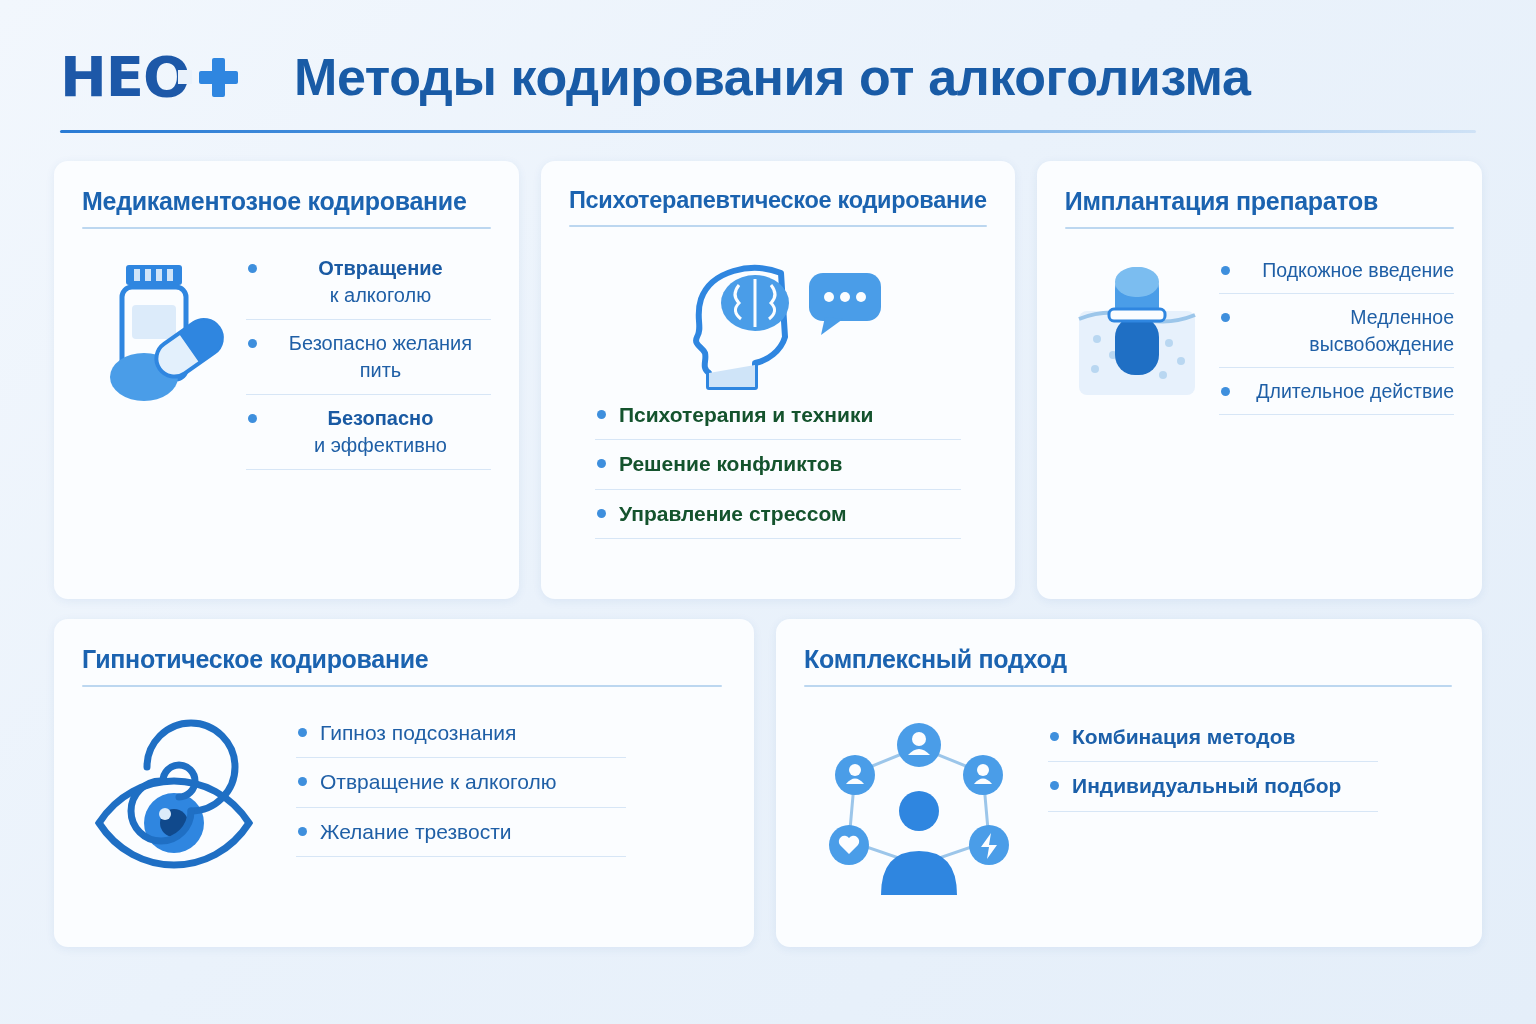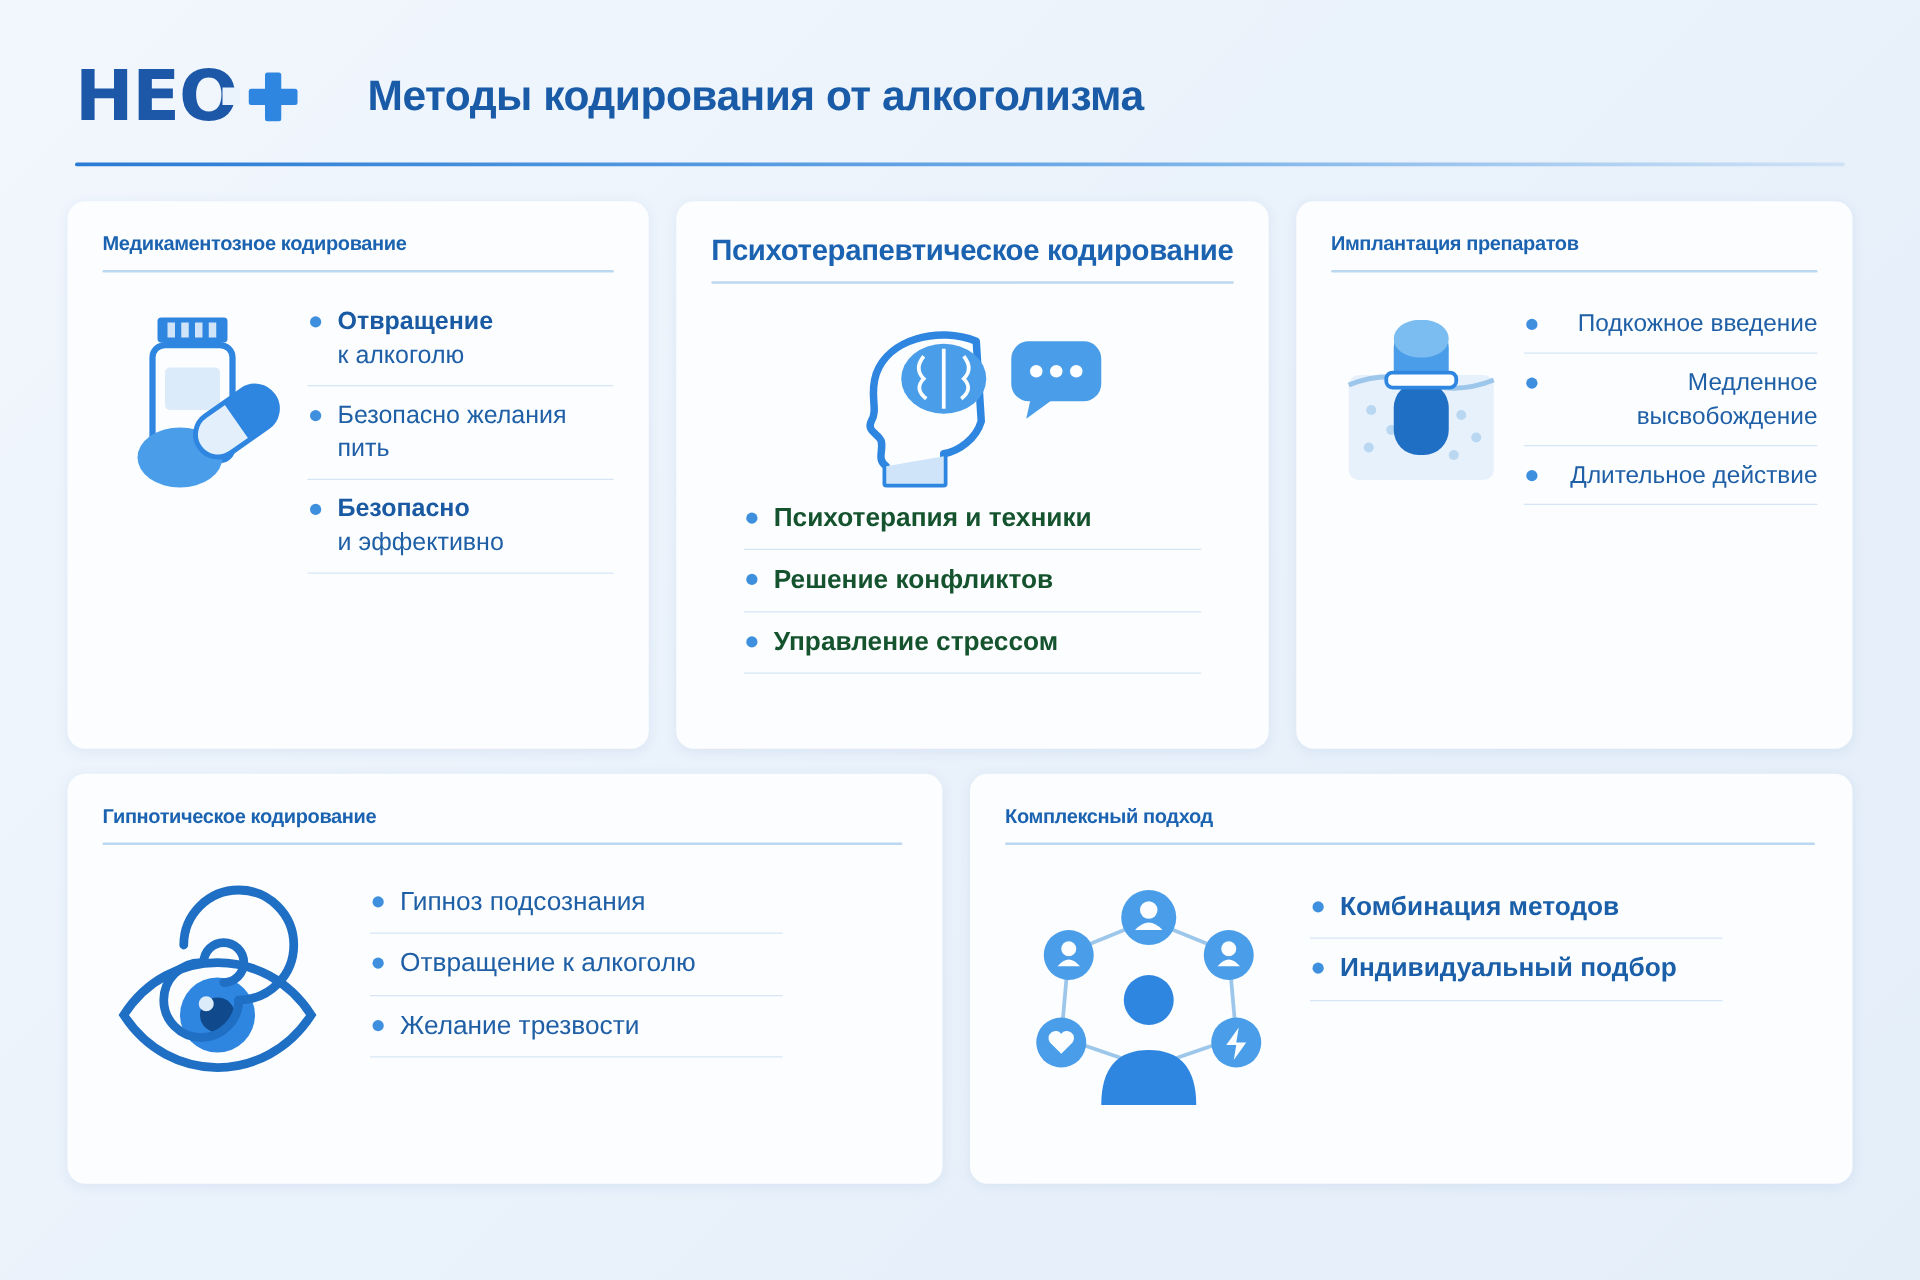--- a/index.html
+++ b/index.html
@@ -28,21 +28,21 @@
     gap: 34px;
     padding-left: 14px;
     height: 86px;
   }
   .logo {
     display: flex;
     align-items: center;
     gap: 2px;
   }
   .title {
-    font-size: 34px;
+    font-size: 52px;
     font-weight: 700;
     color: #195ba6;
     letter-spacing: -0.4px;
     white-space: nowrap;
   }
   .header-rule {
     margin: 10px 14px 0 14px;
     height: 3px;
     background: linear-gradient(90deg, #2a7bd4 0%, #6aa9e6 55%, #cfe2f6 100%);
     border-radius: 2px;
@@ -68,21 +68,21 @@
     padding: 26px 28px 24px 28px;
     position: relative;
   }
   .card.c1 { width: 472px; height: 438px; }
   .card.c2 { width: 478px; height: 438px; }
   .card.c3 { width: 452px; height: 438px; }
   .card.c4 { width: 712px; height: 328px; }
   .card.c5 { width: 718px; height: 328px; }
 
   .card-title {
-    font-size: 16px;
+    font-size: 25px;
     font-weight: 700;
     color: #1b63b0;
     letter-spacing: -0.3px;
     white-space: nowrap;
   }
   .card.c2 .card-title { font-size: 23.5px; }
   .card-underline {
     margin-top: 11px;
     height: 2px;
     background: #bcd7f0;
@@ -134,21 +134,21 @@
   .bullet-text {
     font-size: 20px;
     line-height: 1.35;
     color: #1f5fa6;
     font-weight: 400;
   }
   .bullet-text .strong { font-weight: 700; color: #1a5aa3; }
 
   
   .card.c1 .bullet-text { font-size: 20px; }
-  .card.c1 .bullets { padding-top: 4px; max-width: 250px; }
+  .card.c1 .bullets { padding-top: 4px; max-width: 250px; text-align: center; }
   .card.c2 .bullets-bottom { width: 100%; padding: 0 26px; }
   .card.c2 .bullet-text { font-size: 21px; font-weight: 700; color: #14532d; }
   .card.c3 .bullets { padding-top: 6px; max-width: 268px; }
   .card.c3 .bullet-text { font-size: 19.5px; text-align: right; }
   .card.c4 .bullet-text { font-size: 21px; }
   .card.c4 .bullets { padding-top: 10px; max-width: 330px; }
   .card.c5 .bullet-text { font-size: 21px; font-weight: 700; color: #1b5fa9; }
   .card.c5 .bullets { padding-top: 14px; max-width: 330px; }
 
   svg { display: block; }

